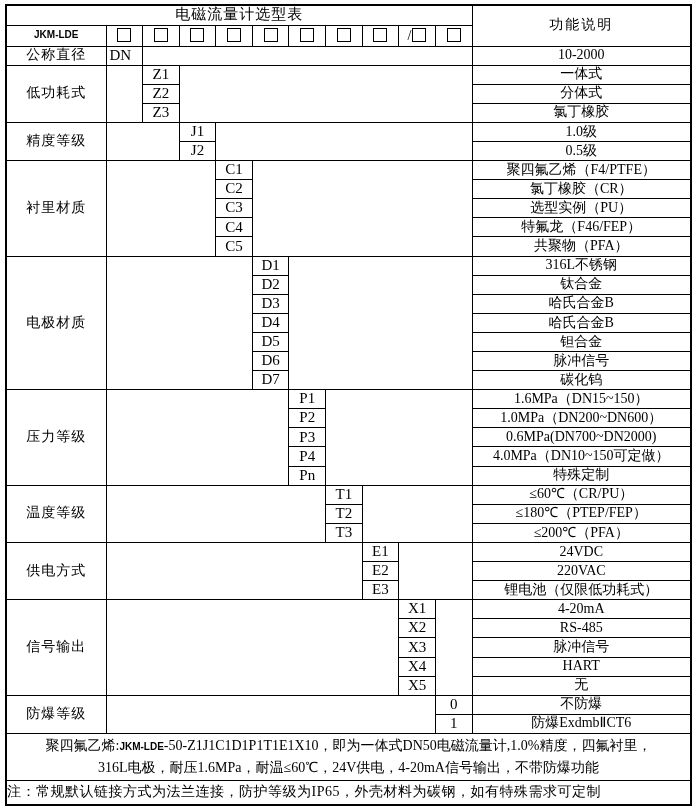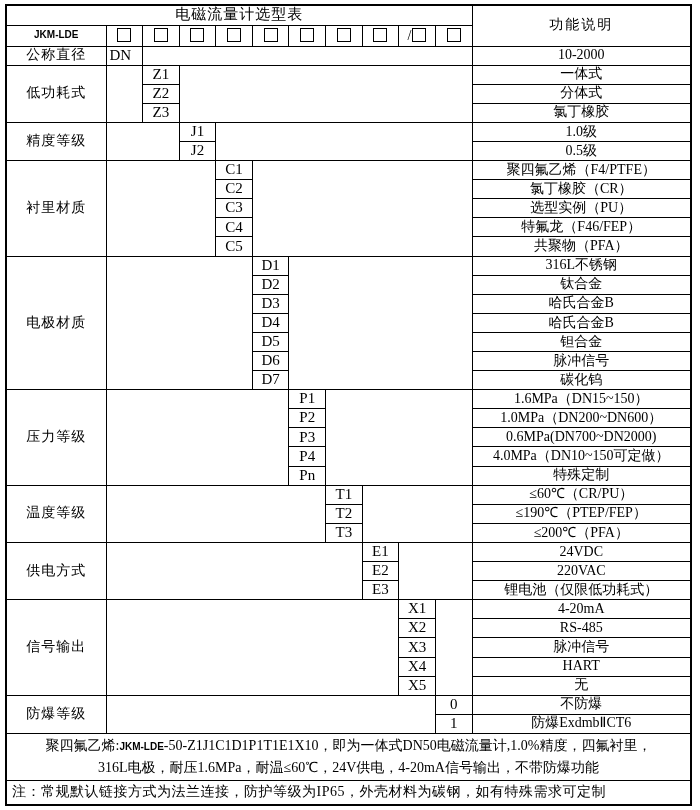--- a/index.html
+++ b/index.html
@@ -15,21 +15,21 @@
   .title{font-size:15px;letter-spacing:1px;}
   .fnhdr{font-size:14px;letter-spacing:2px;font-family:Liberation Serif, serif;}
   .lbl{font-size:14px;letter-spacing:1px;text-align:center;}
   .desc{font-size:14px;}
   .code{font-size:15px;}
   .dncell{text-align:left;padding-left:3px;}
   .model{font-family:Liberation Sans, sans-serif;font-weight:bold;font-size:10px;}
   .box{display:inline-block;width:12px;height:12px;border:1.5px solid #000;vertical-align:-2px;background:#fff;}
   .slash{font-size:14px;margin-right:1px;}
   td.ex{font-size:14px;white-space:normal;line-height:1.55;}
-  td.note{font-size:14px;text-align:left;padding-left:5px;letter-spacing:0.5px;}
+  td.note{font-size:14px;text-align:left;letter-spacing:0.5px;}
 </style>
 </head>
 <body>
 
 <table>
 <colgroup>
   <col style="width:100px">
       <col style="width:36.6px">
       <col style="width:36.6px">
       <col style="width:36.6px">
@@ -180,21 +180,21 @@
 
 <tr class="cr">
   <td rowspan="3" class="lbl">温度等级</td>
   <td colspan="6" rowspan="3"></td>
   <td class="code">T1</td>
   <td colspan="3" rowspan="3"></td>
   <td class="desc">≤60℃（CR/PU）</td>
 </tr>
 <tr class="cr">
   <td class="code">T2</td>
-  <td class="desc">≤190℃（PTEP/FEP）</td>
+  <td class="desc">≤180℃（PTEP/FEP）</td>
 </tr>
 <tr class="cr">
   <td class="code">T3</td>
   <td class="desc">≤200℃（PFA）</td>
 </tr>
 
 <tr class="cr">
   <td rowspan="3" class="lbl">供电方式</td>
   <td colspan="7" rowspan="3"></td>
   <td class="code">E1</td>

